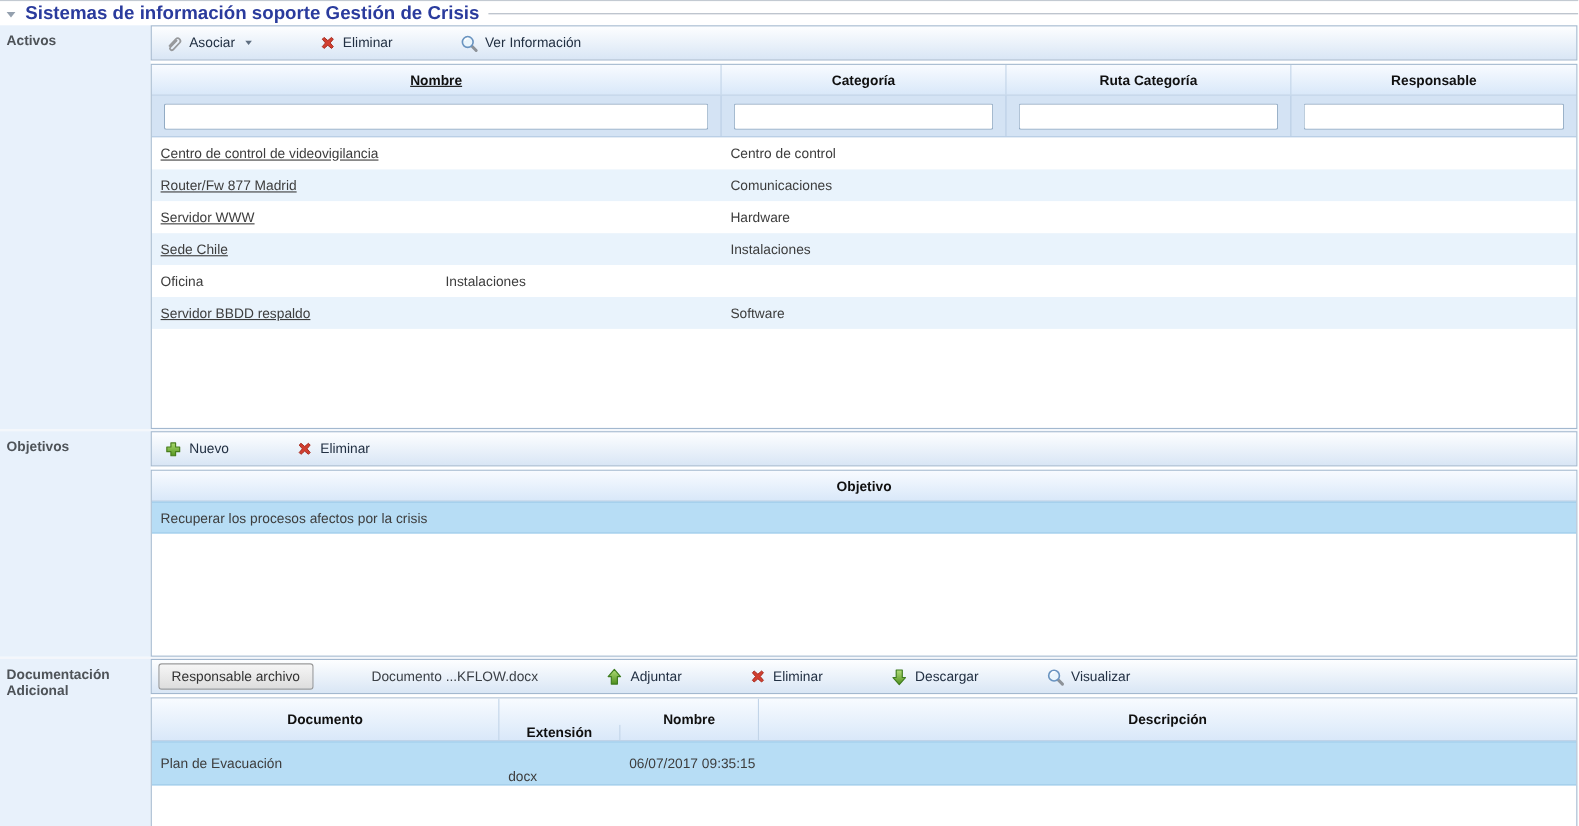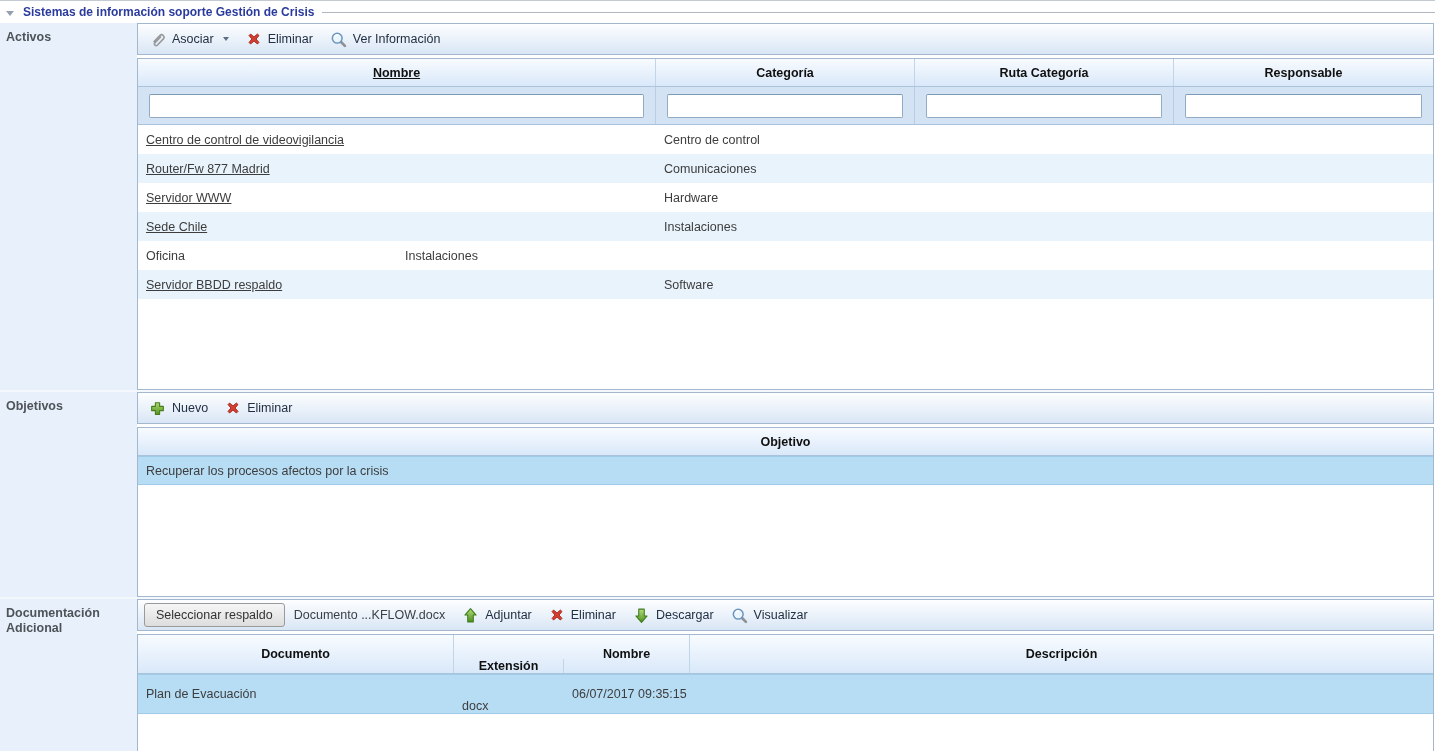--- a/index.html
+++ b/index.html
@@ -3,30 +3,30 @@
 <meta charset="utf-8">
 <style>
   * { margin:0; padding:0; box-sizing:border-box; }
   html,body { background:#fff; }
   body { font-family:"Liberation Sans", sans-serif; font-size:12.5px; color:#3d3d3d; }
   .page { width:1435px; height:751px; overflow:hidden; border-top:1px solid #c3cad2; background:#fff; }
 
   
   .title-row { height:22px; display:flex; align-items:center; padding-left:6px; }
   .collapse-arrow { width:0; height:0; border-left:4px solid transparent; border-right:4px solid transparent; border-top:5px solid #94a0ae; margin-right:9px; margin-top:2px; }
-  .page-title { color:#2a3b9d; font-weight:bold; font-size:12px; white-space:nowrap; }
+  .page-title { color:#2a3b9d; font-weight:bold; font-size:17px; white-space:nowrap; }
   .legend-line { flex:1; border-top:1px solid #aeb7c2; margin-left:8px; margin-top:1px; }
 
   
   .section { display:flex; width:100%; }
   .side-label { width:137px; flex:0 0 137px; background:#e8f1fb; color:#4e5358; font-weight:bold; font-size:12.5px; text-align:left; padding:7px 8px 0 6px; line-height:15px; }
   .content { flex:1; min-width:0; display:flex; flex-direction:column; padding-right:1px; }
 
   
-  .toolbar { height:32px; flex:0 0 32px; border:1px solid #a3b8cf; background:linear-gradient(#fdfeff,#d9e6f5); display:flex; align-items:center; padding:0 6px; margin-bottom:3px; }
+  .toolbar { height:32px; flex:0 0 32px; border:1px solid #a3b8cf; background:linear-gradient(#fdfeff,#d9e6f5); display:flex; align-items:center; padding:0 6px; margin-bottom:3px;gap:44px; }
   .tb-btn { display:flex; align-items:center; gap:6px; padding:3px 5px; margin-right:7px; color:#223043; cursor:pointer; white-space:nowrap; }
   .tb-btn svg { display:block; }
   .split-arrow { width:0; height:0; border-left:3.5px solid transparent; border-right:3.5px solid transparent; border-top:4px solid #5e6e80; margin-left:3px; }
   .file-btn { background:linear-gradient(#f6f6f6,#dddddd); border:1px solid #9a9a9a; border-radius:3px; padding:4px 11px; color:#333; font-size:12.5px; margin-right:9px; cursor:pointer; white-space:nowrap; }
   .file-name { color:#3a3f45; margin-right:12px; white-space:nowrap; }
 
   
   .grid { flex:1; border:1px solid #a3b8cf; background:#fff; overflow:hidden; display:flex; flex-direction:column; }
   .header-row { display:flex; flex:0 0 28px; background:linear-gradient(#f8fbff,#d9e8f9); border-bottom:1px solid #aac4de; }
   .header-cell { display:flex; align-items:center; justify-content:center; font-weight:bold; color:#101010; border-right:1px solid #c2d4e8; overflow:hidden; white-space:nowrap; }
@@ -192,21 +192,21 @@
           <div class="cell o0">Recuperar los procesos afectos por la crisis</div>
         </div>
       </div>
     </div>
   </div>
 
   <div class="section" id="sec-doc">
     <div class="side-label">Documentación Adicional</div>
     <div class="content">
       <div class="toolbar">
-        <button class="file-btn">Seleccionar respaldo</button>
+        <button class="file-btn">Responsable archivo</button>
         <span class="file-name">Documento ...KFLOW.docx</span>
         <div class="tb-btn">
           <span>
               <svg width="17" height="17" viewBox="0 0 16 16">
                 <defs>
                   <linearGradient id="ga1" x1="0" y1="0" x2="0" y2="1">
                     <stop offset="0" stop-color="#b2dd7a"></stop>
                     <stop offset="1" stop-color="#4f8f1d"></stop>
                   </linearGradient>
                 </defs>

